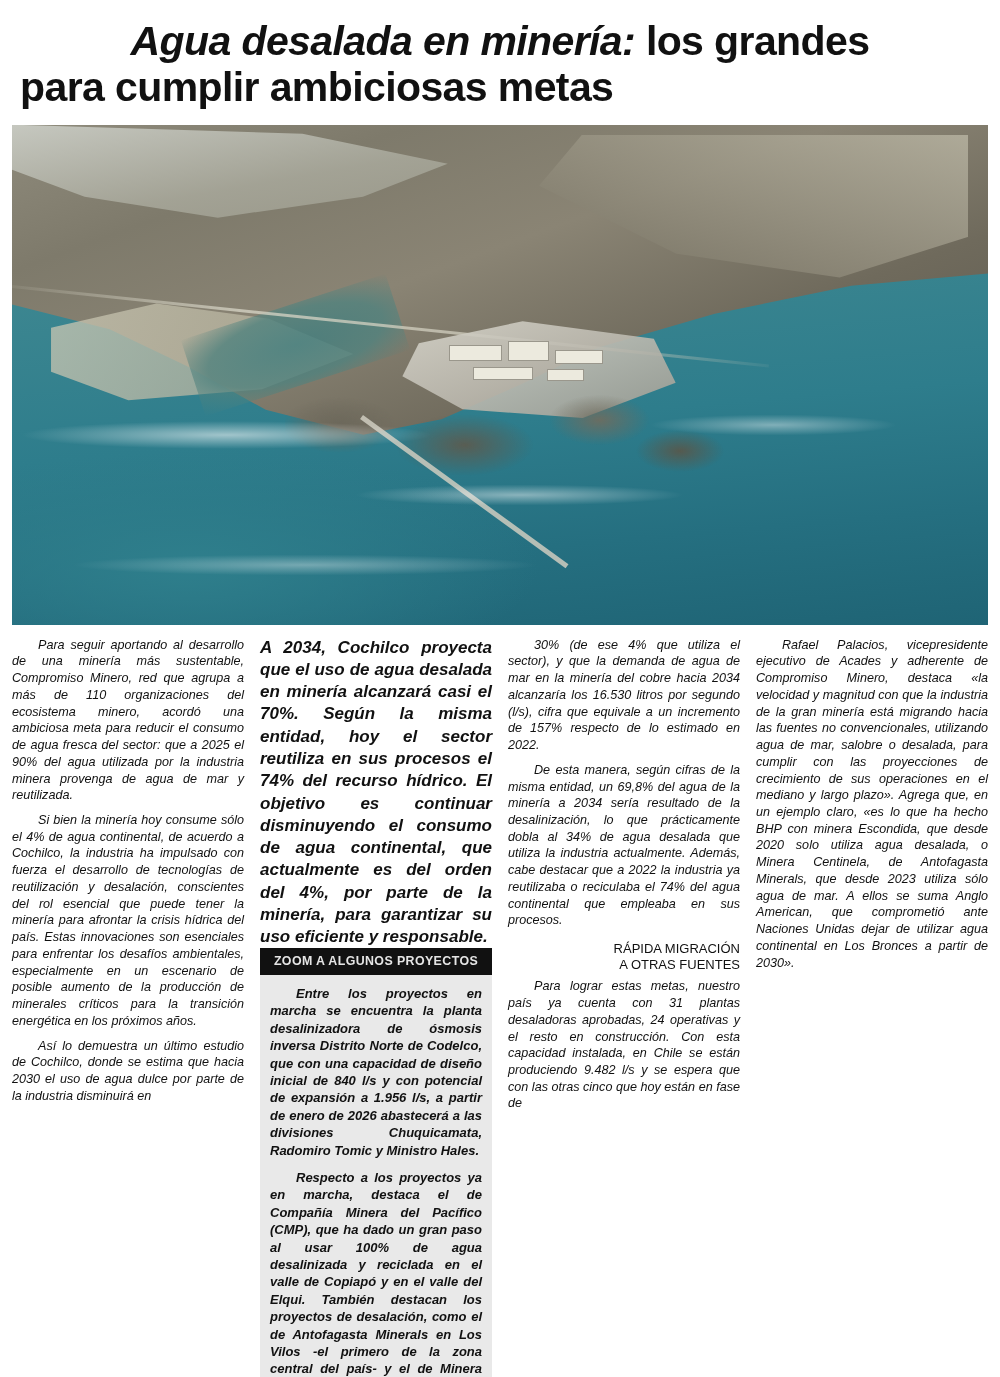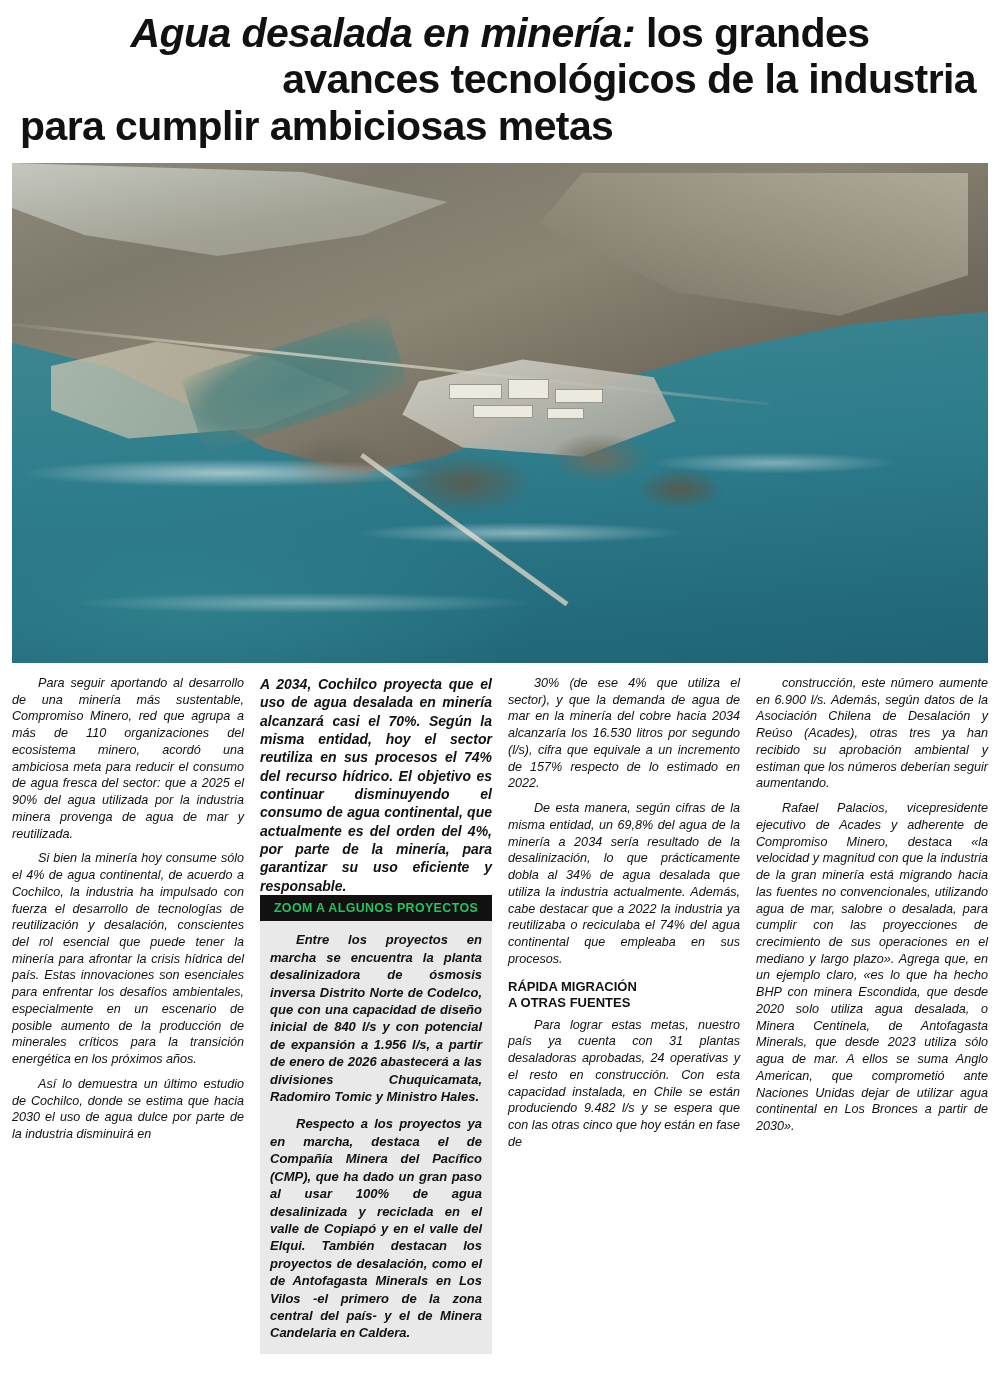--- a/index.html
+++ b/index.html
@@ -12,21 +12,21 @@
     height: 1377px;
     font-family: "Liberation Sans", sans-serif;
     color: #111;
     overflow: hidden;
   }
   .page {
     position: relative;
     width: 1000px;
     height: 1377px;
     box-sizing: border-box;
-    padding: 0 12px;
+    padding: 8px 12px;
   }
 
   
   .headline {
     text-align: center;
     padding: 10px 8px 6px 8px;
   }
   .headline .line {
     font-size: 41px;
     font-weight: bold;
@@ -169,69 +169,68 @@
   }
   .col p {
     margin: 0 0 0 0;
     text-indent: 26px;
     font-style: italic;
   }
   .col p + p { margin-top: 8px; }
 
   
   .lead {
-    font-size: 14px;
+    font-size: 17px;
     font-weight: bold;
     line-height: 1.31;
     text-align: justify;
     text-indent: 0 !important;
     margin-bottom: 14px;
   }
 
   .zoom-box {
     background: #e9e9e9;
     padding: 0 0 12px 0;
   }
   .zoom-head {
     background: #111111;
-    color: #22c55e;
+    color: #e5e5e5;
     text-align: center;
     font-size: 12.4px;
     font-weight: bold;
     letter-spacing: .4px;
     padding: 5px 0 5px 0;
     margin-bottom: 10px;
   }
   .zoom-box p {
     font-size: 13px;
     font-weight: bold;
     line-height: 1.34;
     text-align: justify;
     text-indent: 26px;
     margin: 0 10px 10px 10px;
   }
   .zoom-box p:last-child { margin-bottom: 0; }
 
   .subhead {
-    text-align: left;
-    font-weight: bold;
+    text-align: right;
+    font-weight: normal;
     font-size: 13px;
     line-height: 1.2;
     margin: 12px 0 6px 0;
     text-indent: 0 !important;
   }
 </style>
 </head>
 <body>
 
 <div class="page">
 
   <div class="headline">
     <div class="line line1"><span class="em">Agua desalada en minería:</span><span> los grandes</span></div>
-    <div class="line line2">avances tecnológicos de la industria</div>
     <div class="line line3">para cumplir ambiciosas metas</div>
   </div>
 
   <div class="photo-wrap">
     <div class="photo">
       <div class="sea"></div>
       <div class="land"></div>
       <div class="ridge"></div>
       <div class="ridge2"></div>
       <div class="beach"></div>
@@ -272,18 +271,17 @@
       <p>30% (de ese 4% que utiliza el sector), y que la demanda de agua de mar en la minería del cobre hacia 2034 alcanzaría los 16.530 litros por segundo (l/s), cifra que equivale a un incremento de 157% respecto de lo estimado en 2022.</p>
       <p>De esta manera, según cifras de la misma entidad, un 69,8% del agua de la minería a 2034 sería resultado de la desalinización, lo que prácticamente dobla al 34% de agua desalada que utiliza la industria actualmente. Además, cabe destacar que a 2022 la industria ya reutilizaba o reciculaba el 74% del agua continental que empleaba en sus procesos.</p>
       <div class="subhead">
         <div>RÁPIDA MIGRACIÓN</div>
         <div>A OTRAS FUENTES</div>
       </div>
       <p>Para lograr estas metas, nuestro país ya cuenta con 31 plantas desaladoras aprobadas, 24 operativas y el resto en construcción. Con esta capacidad instalada, en Chile se están produciendo 9.482 l/s y se espera que con las otras cinco que hoy están en fase de</p>
     </div>
 
     <div class="col">
-      <p>construcción, este número aumente en 6.900 l/s. Además, según datos de la Asociación Chilena de Desalación y Reúso (Acades), otras tres ya han recibido su aprobación ambiental y estiman que los números deberían seguir aumentando.</p>
       <p>Rafael Palacios, vicepresidente ejecutivo de Acades y adherente de Compromiso Minero, destaca «la velocidad y magnitud con que la industria de la gran minería está migrando hacia las fuentes no convencionales, utilizando agua de mar, salobre o desalada, para cumplir con las proyecciones de crecimiento de sus operaciones en el mediano y largo plazo». Agrega que, en un ejemplo claro, «es lo que ha hecho BHP con minera Escondida, que desde 2020 solo utiliza agua desalada, o Minera Centinela, de Antofagasta Minerals, que desde 2023 utiliza sólo agua de mar. A ellos se suma Anglo American, que comprometió ante Naciones Unidas dejar de utilizar agua continental en Los Bronces a partir de 2030».</p>
     </div>
 
   </div>
 </div>
 
 </body></html>

